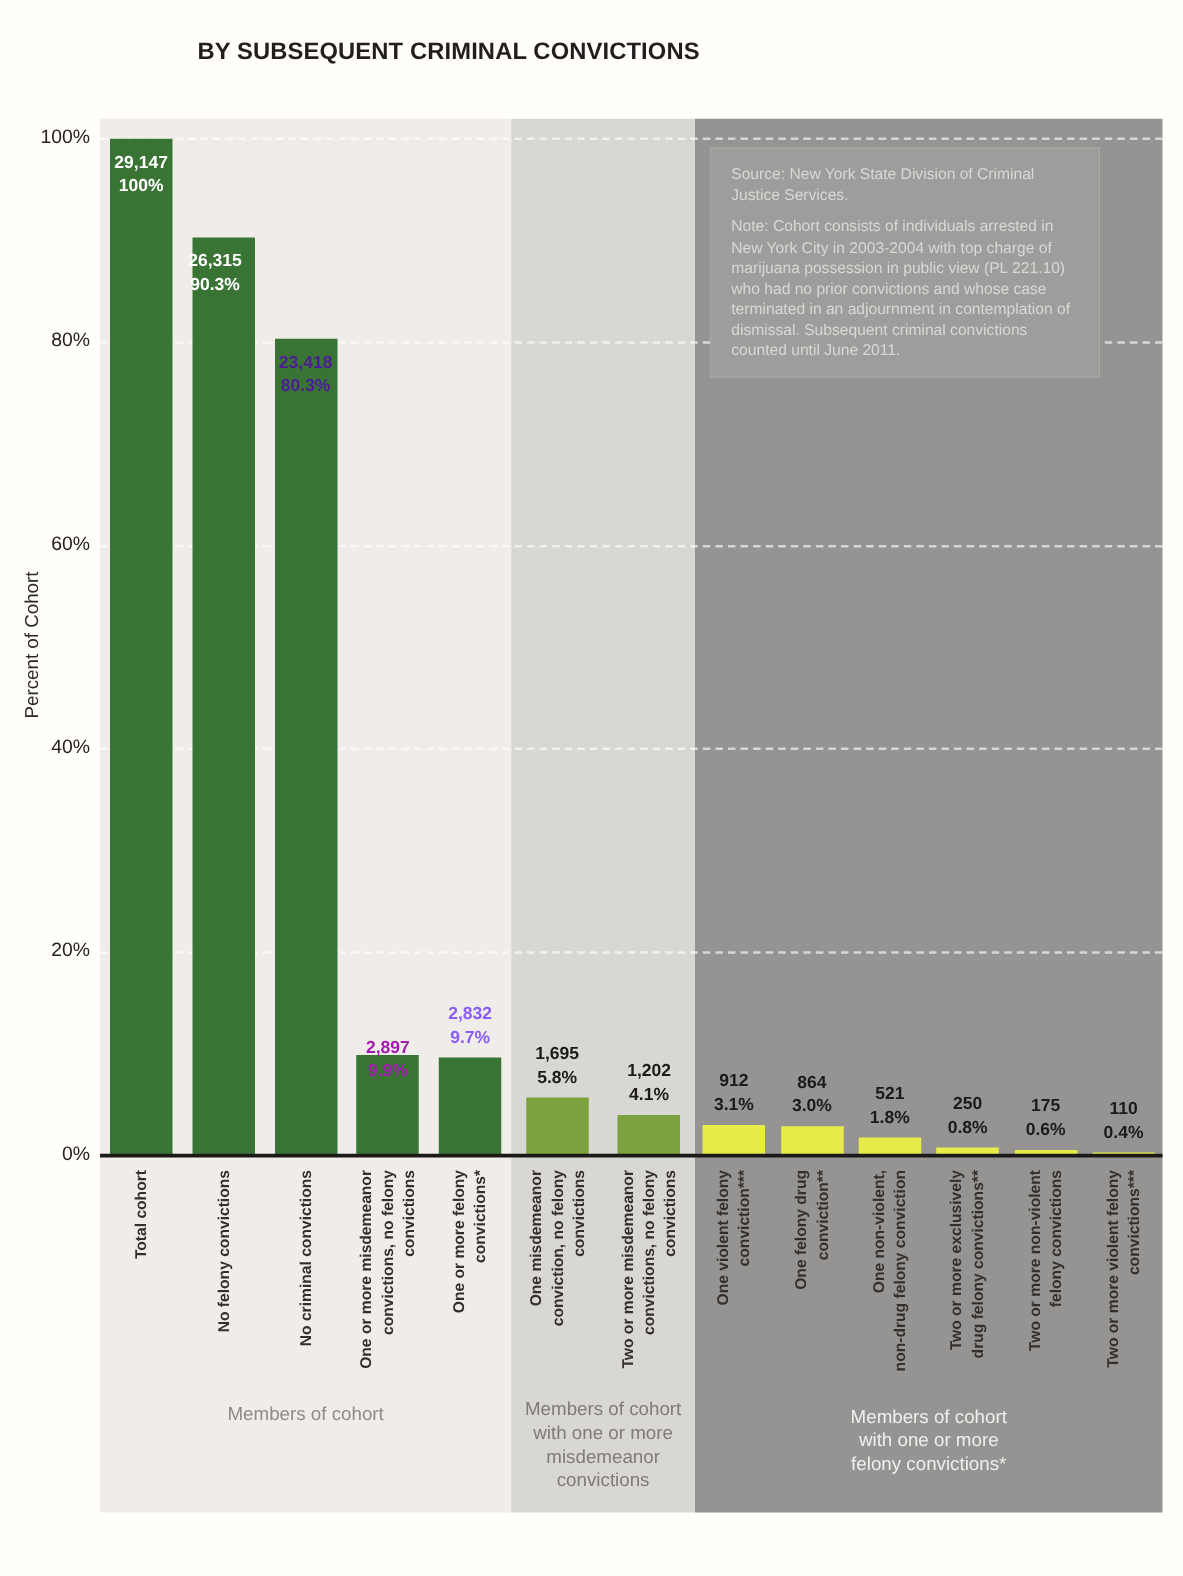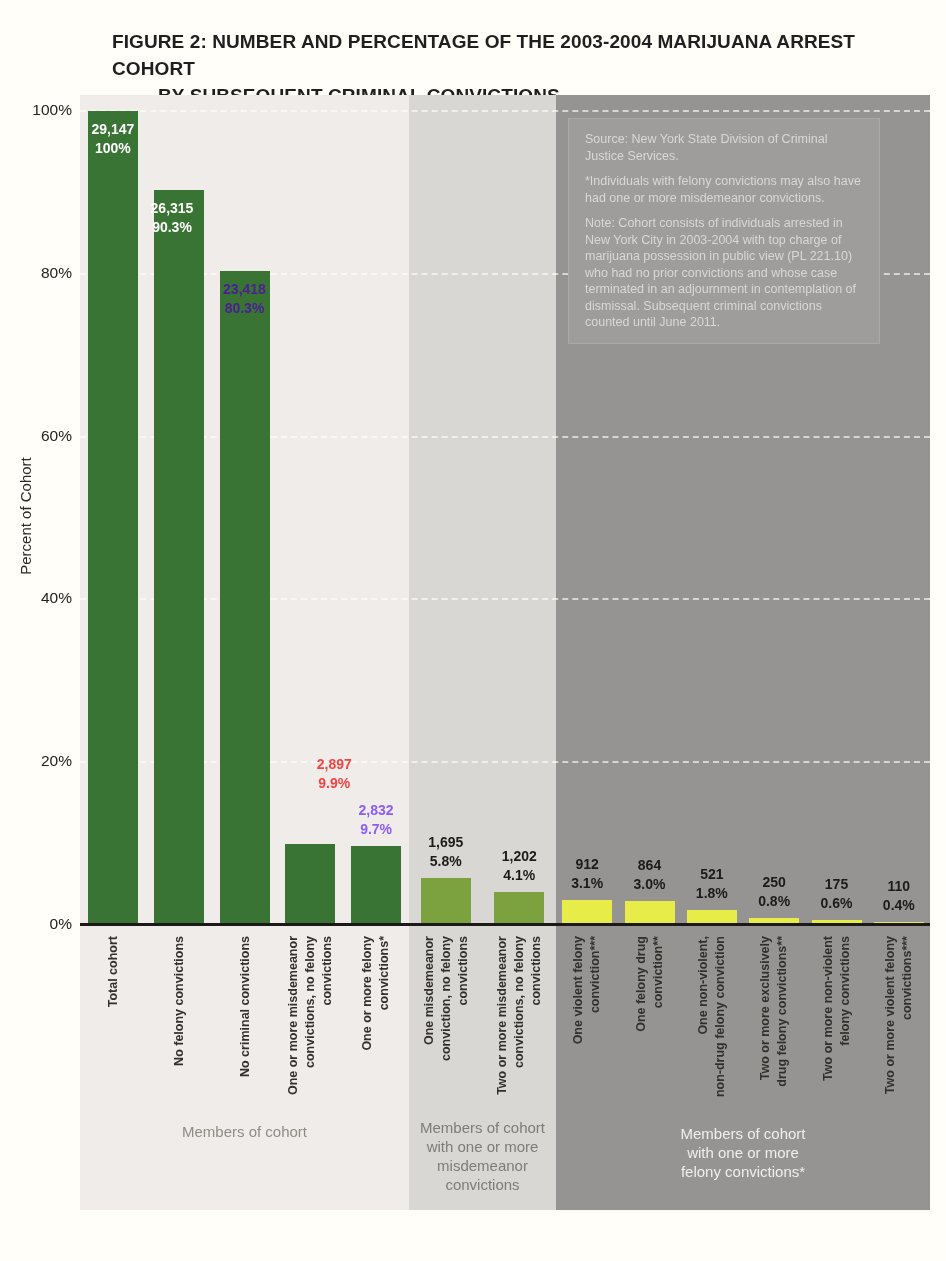--- a/index.html
+++ b/index.html
@@ -55,21 +55,20 @@
   }
   .source-box p:last-child{margin-bottom:0;}
   .axisline{background:#1c1a19;height:3px;}
 </style>
 </head>
 <body>
 
 <div id="chart">
 
   <div class="title">
-    <div class="line1">FIGURE 2: NUMBER AND PERCENTAGE OF THE 2003-2004 MARIJUANA ARREST COHORT</div>
     <div class="line2">BY SUBSEQUENT CRIMINAL CONVICTIONS</div>
   </div>
 
   <div class="ylabel">Percent of Cohort</div>
 
   <div id="plot-layers">
       <div class="abs " style="left: 80px; top: 95px; width: 329px; height: 1115px; background: rgb(240, 236, 233);"></div>
       <div class="abs " style="left: 409px; top: 95px; width: 147px; height: 1115px; background: rgb(217, 215, 211);"></div>
       <div class="abs " style="left: 556px; top: 95px; width: 374px; height: 1115px; background: rgb(149, 148, 146);"></div>
       <div class="abs ytick" style="left: 12px; top: 915px;">0%</div>
@@ -89,21 +88,21 @@
       <div class="abs cat-label" style="left: 84.9px; top: 1108px; width: 172px; height: 56px;"><span>Total cohort</span></div>
       <div class="abs " style="left: 153.7px; top: 189.958px; width: 50px; height: 735.042px; background: rgb(58, 116, 52);"></div>
       <div class="abs bar-value" style="left: 132px; width: 80px; top: 198.958px; color: rgb(255, 255, 255);">26,315
 90.3%</div>
       <div class="abs cat-label" style="left: 150.7px; top: 1108px; width: 172px; height: 56px;"><span>No felony convictions</span></div>
       <div class="abs " style="left: 219.5px; top: 271.358px; width: 50px; height: 653.642px; background: rgb(58, 116, 52);"></div>
       <div class="abs bar-value" style="left: 204.5px; width: 80px; top: 280.358px; color: #4c1d95;">23,418
 80.3%</div>
       <div class="abs cat-label" style="left: 216.5px; top: 1108px; width: 172px; height: 56px;"><span>No criminal convictions</span></div>
       <div class="abs " style="left: 285.3px; top: 844.414px; width: 50px; height: 80.586px; background: rgb(58, 116, 52);"></div>
-      <div class="abs bar-value" style="left: 270.3px; width: 80px; top: 755px; color: #ef4444; padding-left: 24px;">2,897
+      <div class="abs bar-value" style="left: 270.3px; width: 80px; top: 828px; color: #a21caf;">2,897
 9.9%</div>
       <div class="abs cat-label" style="left: 282.3px; top: 1108px; width: 172px; height: 56px;"><span>One or more misdemeanor
 convictions, no felony
 convictions</span></div>
       <div class="abs " style="left: 351.1px; top: 846.042px; width: 50px; height: 78.958px; background: rgb(58, 116, 52);"></div>
       <div class="abs bar-value" style="left: 336.1px; width: 80px; top: 801.042px; color: #8b5cf6;">2,832
 9.7%</div>
       <div class="abs cat-label" style="left: 348.1px; top: 1108px; width: 172px; height: 56px;"><span>One or more felony
 convictions*</span></div>
       <div class="abs group-label" style="left: 80px; top: 1122px; width: 329px; color: rgb(143, 139, 133);">Members of cohort</div>
@@ -154,17 +153,16 @@
       <div class="abs cat-label" style="left: 870.833px; top: 1108px; width: 172px; height: 56px;"><span>Two or more violent felony
 convictions***</span></div>
       <div class="abs group-label" style="left: 556px; top: 1124px; width: 374px; color: rgb(240, 239, 237);">Members of cohort
 with one or more
 felony convictions*</div>
       <div class="abs axisline" style="left: 80px; top: 923px; width: 850px;"></div>
     </div>
 
   <div class="source-box">
     <p>Source: New York State Division of Criminal Justice Services.</p>
-    <p>*Individuals with felony convictions may also have had one or more misdemeanor convictions.</p>
     <p>Note: Cohort consists of individuals arrested in New York City in 2003-2004 with top charge of marijuana possession in public view (PL 221.10) who had no prior convictions and whose case terminated in an adjournment in contemplation of dismissal. Subsequent criminal convictions counted until June 2011.</p>
   </div>
 
 </div>
 
 </body></html>

